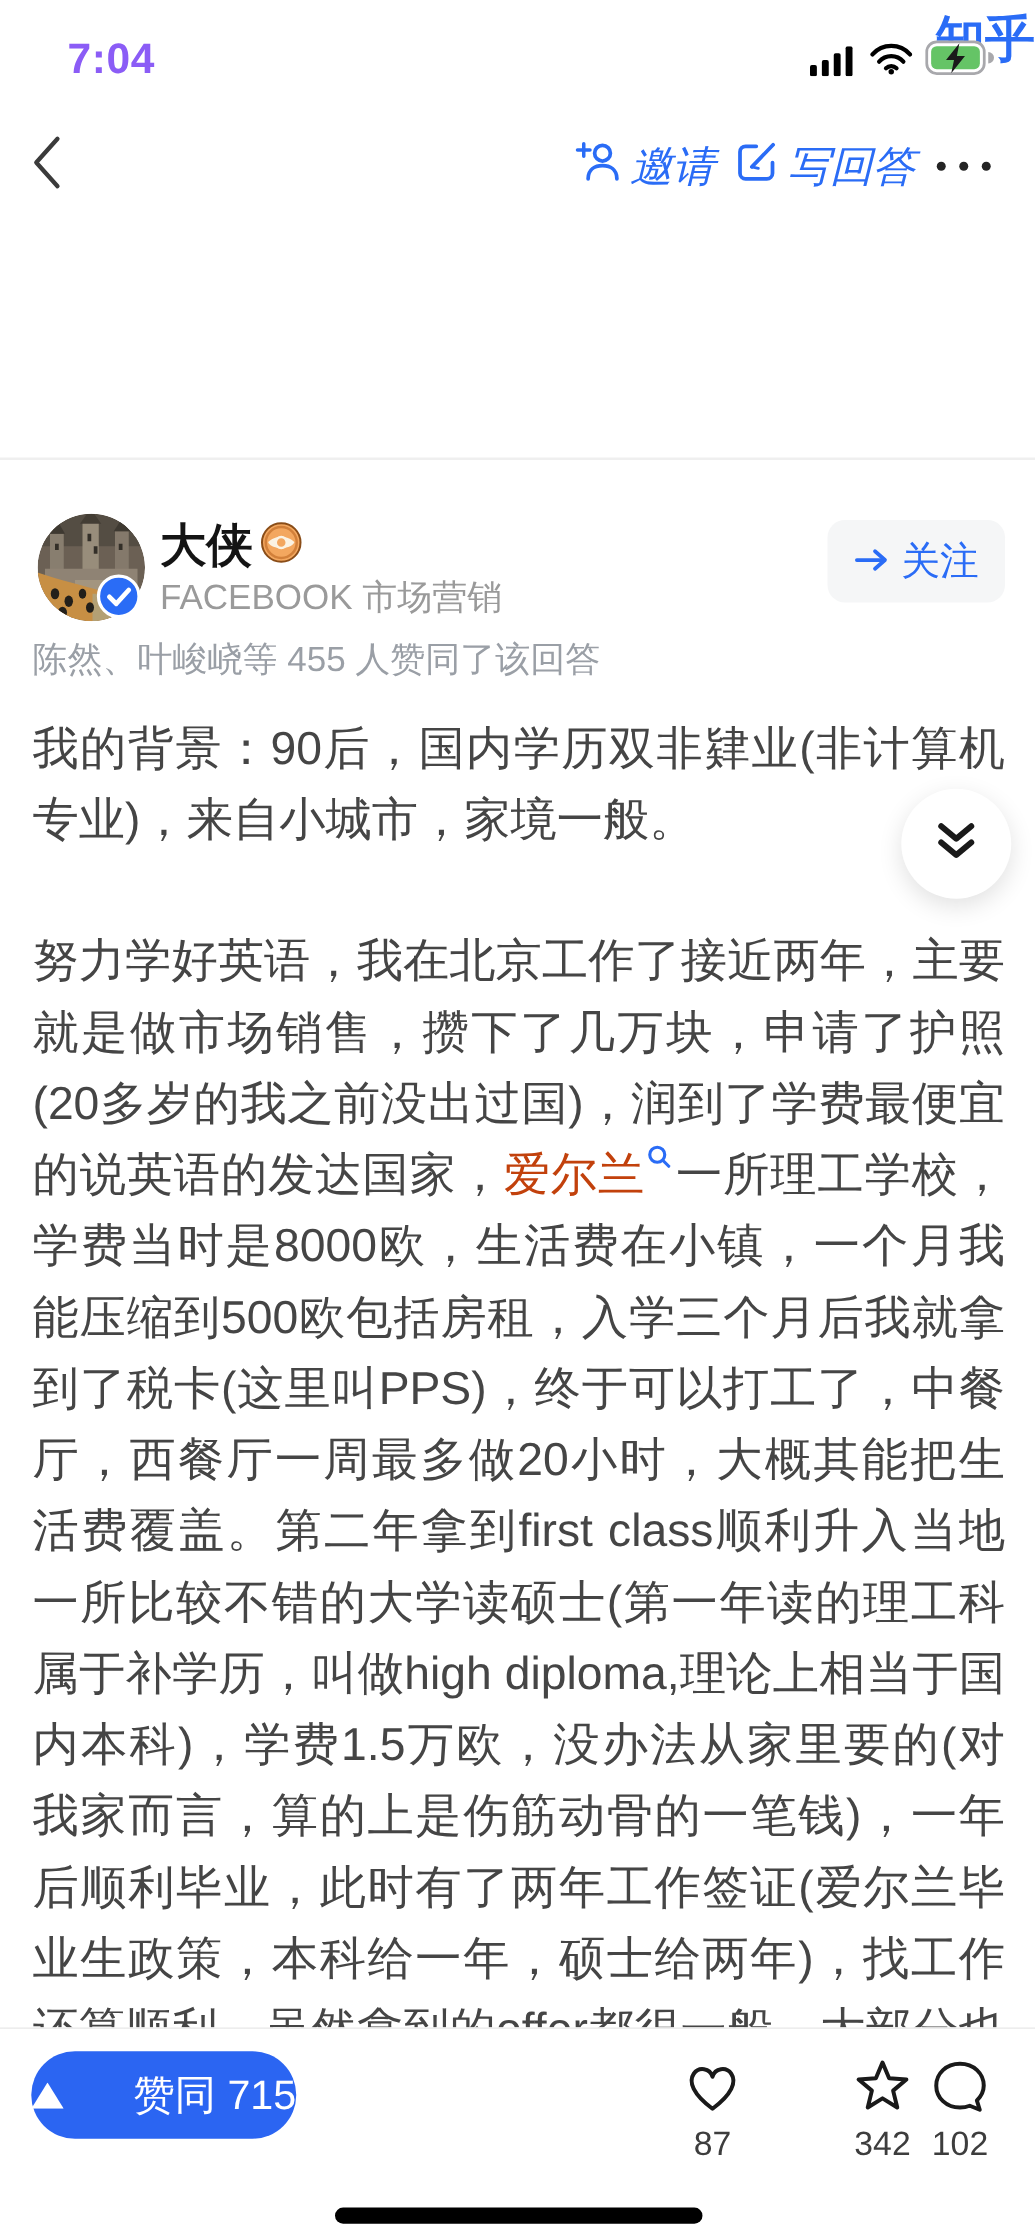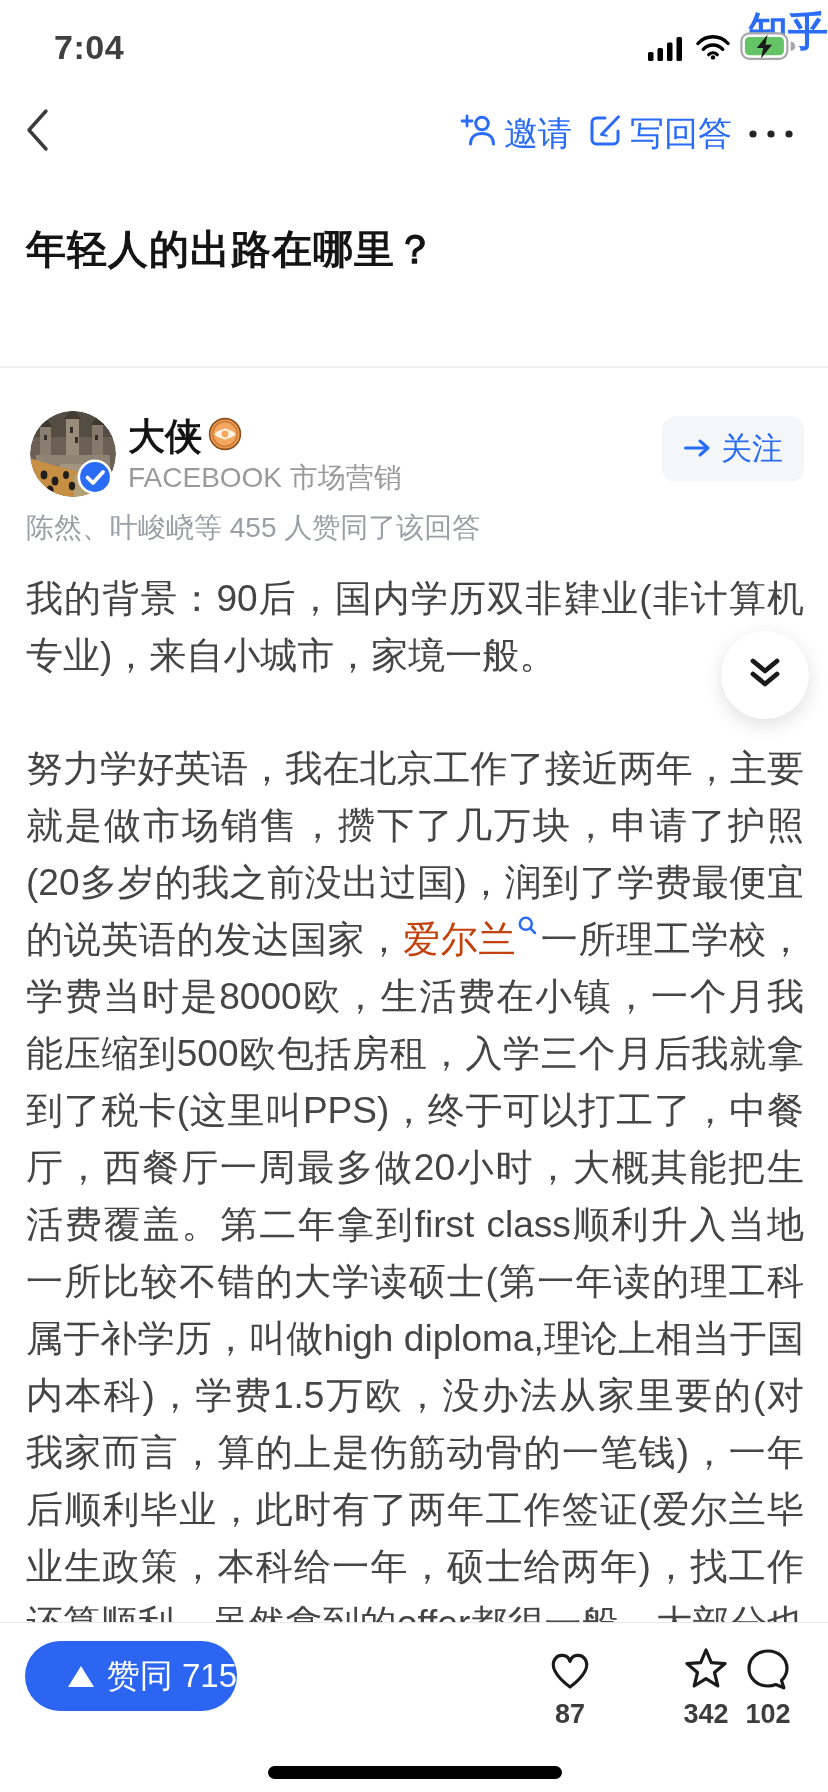--- a/index.html
+++ b/index.html
@@ -3,28 +3,28 @@
 <meta charset="utf-8">
 <style>
   html,body{margin:0;padding:0;background:#fff;}
   .screen{
     position:relative;width:828px;height:1792px;background:#fff;overflow:hidden;
     font-family:"Liberation Sans","DejaVu Sans",sans-serif;
     -webkit-font-smoothing:antialiased;
   }
   .abs{position:absolute;}
   
-  .time{left:54px;top:28px;font-size:34px;font-weight:700;color:#404040;letter-spacing:.5px;}
+  .time{left:54px;top:28px;font-size:34px;font-weight:700;color:#8b5cf6;letter-spacing:.5px;}
   .app-title{left:0;right:0;top:4px;text-align:right;font-size:40px;font-weight:600;color:#2A6CF6;}
   .sig{left:648px;top:37px;}
   .wifi{left:696px;top:34px;}
   .batt{left:740px;top:32px;}
   
   .back-btn{left:24px;top:108px;width:50px;height:48px;display:flex;align-items:center;}
-  .nav-link{top:110px;display:flex;align-items:center;gap:7px;font-size:34px;color:#2A6CF6;height:48px;}
+  .nav-link{top:110px;display:flex;align-items:center;gap:7px;font-size:34px;color:#2A6CF6;height:48px;font-style:italic;}
   .invite{left:460px;}
   .write{left:588px;}
   .more-btn{left:748px;top:118px;width:56px;height:32px;display:flex;align-items:center;}
   
   .q-title{left:26px;top:222px;width:760px;font-size:40px;font-weight:700;color:#141414;letter-spacing:1px;}
   .q-meta{left:26px;top:293px;display:flex;align-items:center;gap:10px;font-size:30px;color:#9a9fa6;}
   .divider{left:0;top:366px;width:828px;height:2px;background:#efefef;}
   
   .avatar{left:30px;top:411px;width:86px;height:86px;border-radius:50%;overflow:hidden;}
   .vbadge{left:76px;top:458px;width:38px;height:38px;}
@@ -40,22 +40,22 @@
   .body-wrap p{margin:0;}
   .body-wrap p + p{margin-top:56px;}
   .inline-link{color:#c2410c;text-decoration:none;}
   .sup-search{display:inline-block;vertical-align:16px;line-height:0;margin:0 2px 0 1px;}
   
   .scroll-btn{left:721px;top:631px;width:88px;height:88px;border-radius:50%;background:#fff;
     box-shadow:0 6px 20px rgba(0,0,0,.12);display:flex;align-items:center;justify-content:center;}
   
   .toolbar{left:0;top:1622px;width:828px;height:170px;background:#fff;border-top:1px solid #e8e8e8;box-sizing:border-box;}
   .pill{position:absolute;left:25px;top:18px;width:212px;height:70px;border-radius:35px;background:#2B65F2;
-    display:flex;align-items:center;justify-content:flex-end;gap:13px;color:#fff;font-size:33px;font-weight:500;}
-  .tb-col{position:absolute;top:23px;width:76px;text-align:center;font-weight:bold;}
+    display:flex;align-items:center;justify-content:space-between;gap:13px;color:#fff;font-size:33px;font-weight:500;}
+  .tb-col{position:absolute;top:23px;width:76px;text-align:center;}
   .tb-col .cnt{margin-top:3px;font-size:27px;color:#3d3d3d;}
   .col-like{left:532px;}
   .col-fav{left:668px;}
   .col-com{left:730px;}
   .home-ind{left:268px;top:1766px;width:294px;height:13px;border-radius:7px;background:#000;}
 </style>
 </head>
 <body>
 
 <div class="screen">
@@ -121,21 +121,20 @@
       <svg width="46" height="10" viewBox="0 0 46 10">
           <g fill="#242424">
         <circle cx="5" cy="5" r="3.6"></circle>
             <circle cx="23" cy="5" r="3.6"></circle>
             <circle cx="41" cy="5" r="3.6"></circle>
       </g>
         </svg>
     </span>
   </div>
 
-  <div class="abs q-title">年轻人的出路在哪里？</div>
   <div class="abs divider"></div>
 
   <div class="abs avatar">
     <svg width="86" height="86" viewBox="0 0 86 86">
       <defs>
           <clipPath id="avclip">
             <circle cx="43" cy="43" r="43"></circle>
           </clipPath>
         </defs>
       <g clip-path="url(#avclip)">

